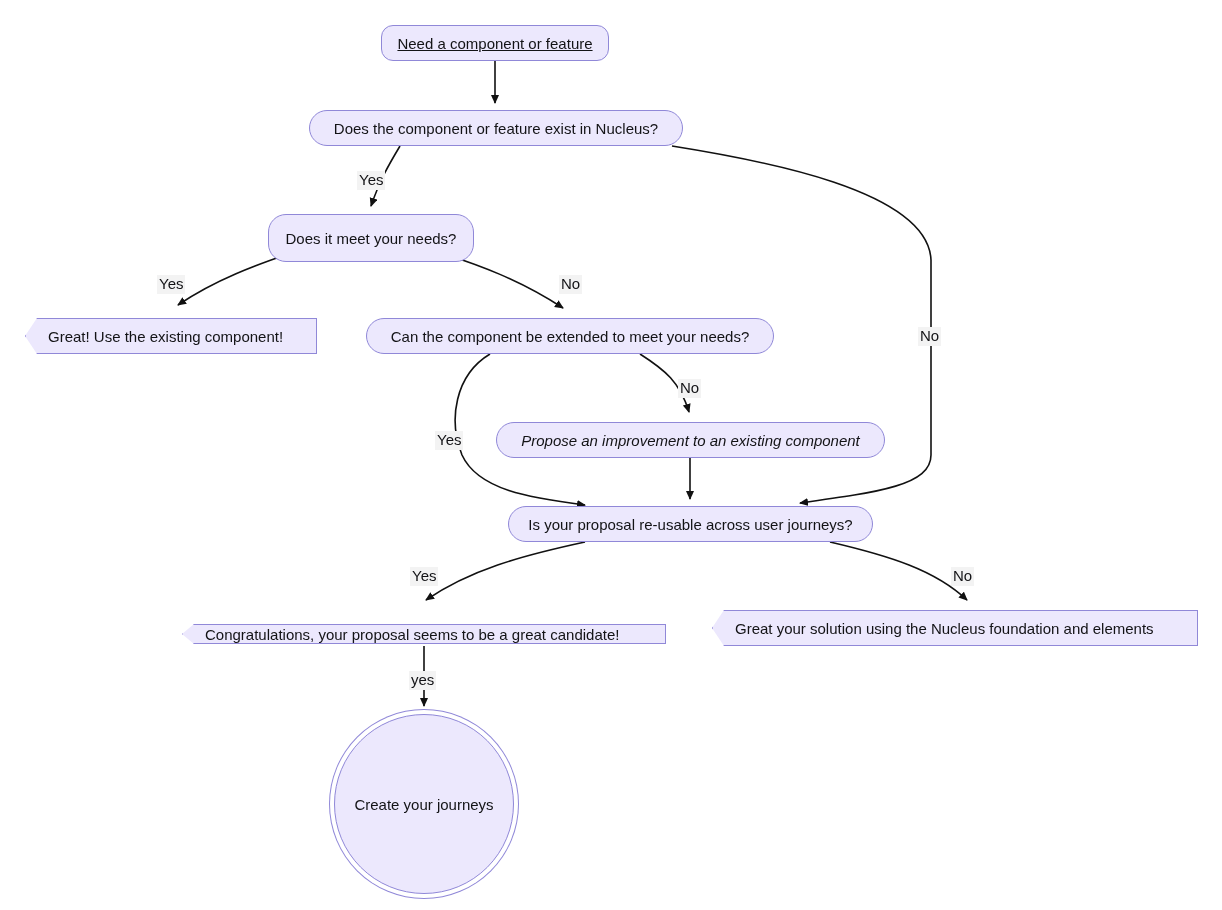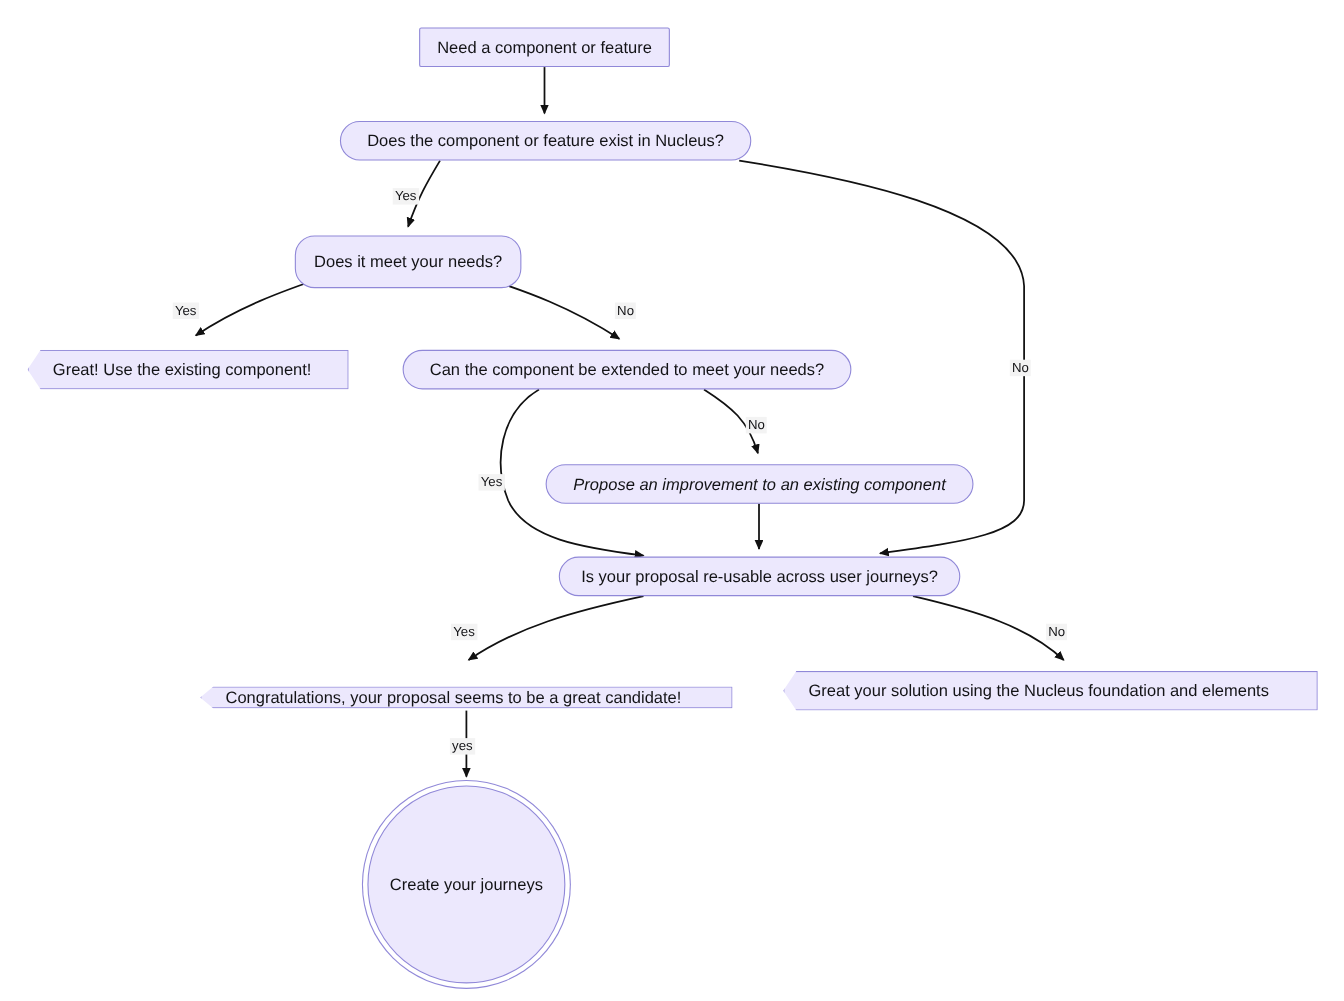--- a/index.html
+++ b/index.html
@@ -34,21 +34,22 @@
     align-items: center;
     justify-content: center;
     background: #ece8fd;
     border: 1px solid #9088d8;
     color: #131316;
     font-size: 15px;
     line-height: 1;
     white-space: nowrap;
   }
   .node.rect {
-    border-radius: 2px;
+    border-radius: 12px;
+    text-decoration: underline;
   }
   .node.round {
     border-radius: 18px;
   }
   .node.circle {
     border-radius: 50%;
     background: #ece8fd;
     border: 1px solid #9088d8;
     box-shadow: 0 0 0 4px #ffffff, 0 0 0 5px #9088d8;
   }
@@ -61,21 +62,21 @@
     font-size: 15px;
     color: #131316;
     background: #ece8fd;
     border: 1px solid #9088d8;
     padding-left: 22px;
     padding-right: 10px;
     clip-path: polygon(12px 0, 100% 0, 100% 100%, 12px 100%, 0 50%);
   }
   .edge-label {
     position: absolute;
-    font-size: 12px;
+    font-size: 15px;
     color: #131316;
     background: #f3f3f3;
     padding: 1px 2px;
     line-height: 1.1;
     white-space: nowrap;
   }
 </style>
 </head>
 <body>
 

